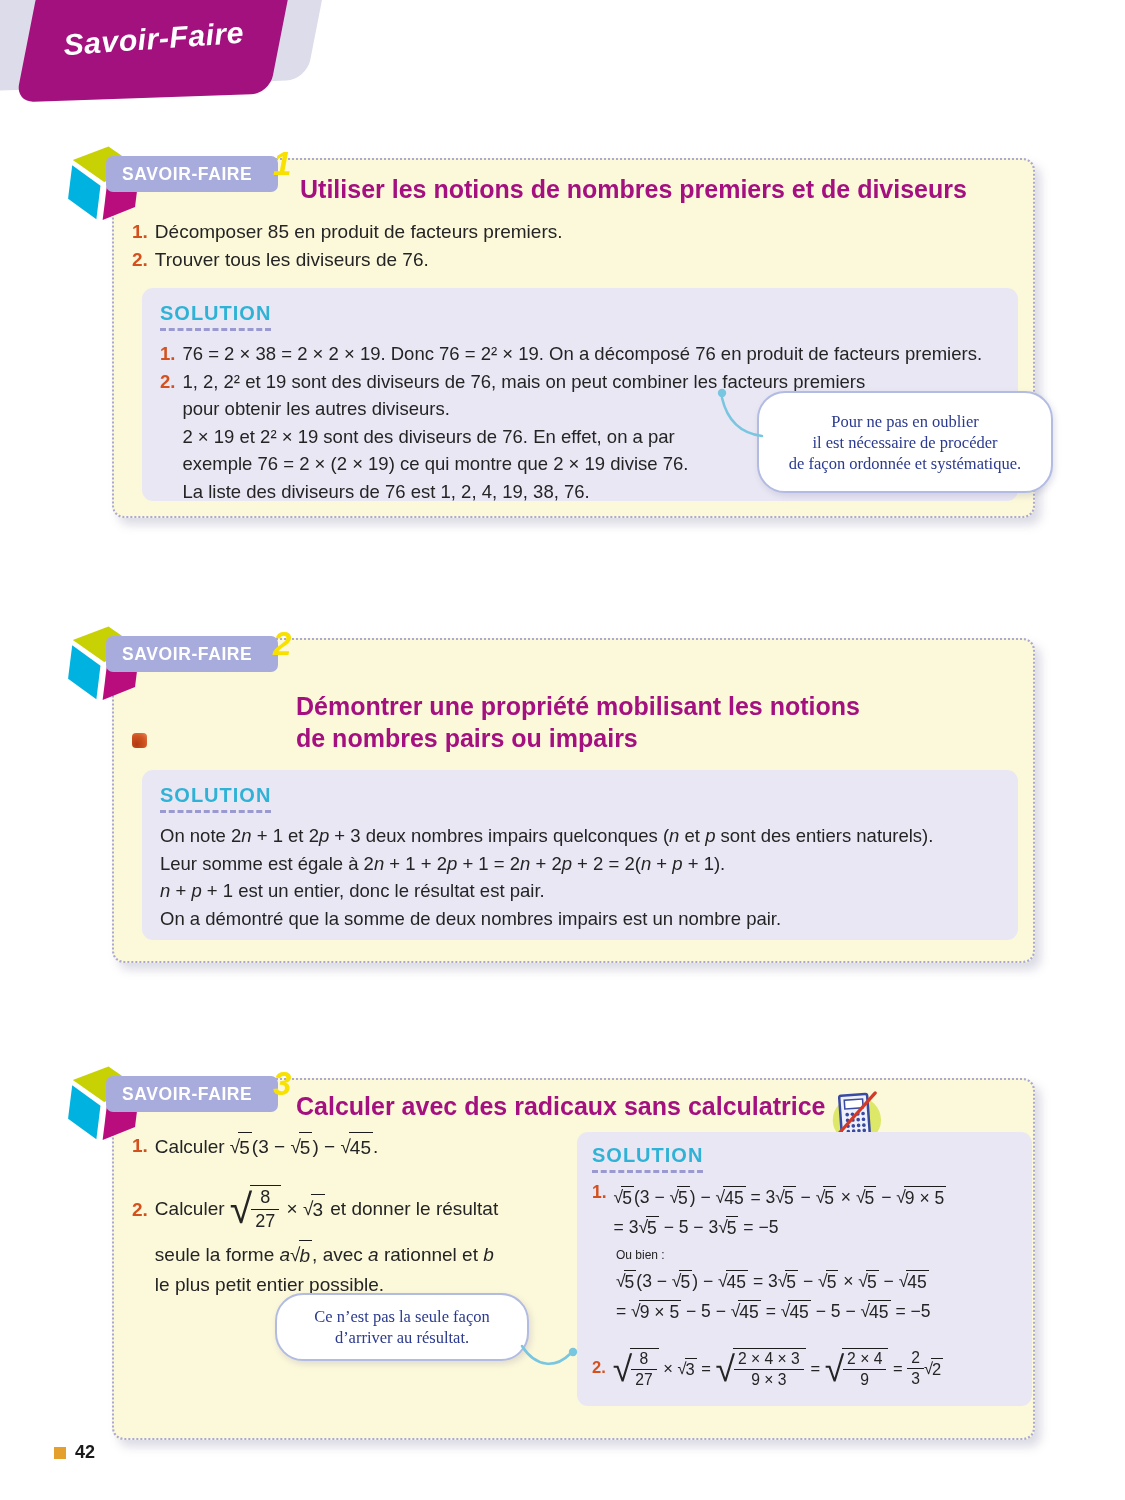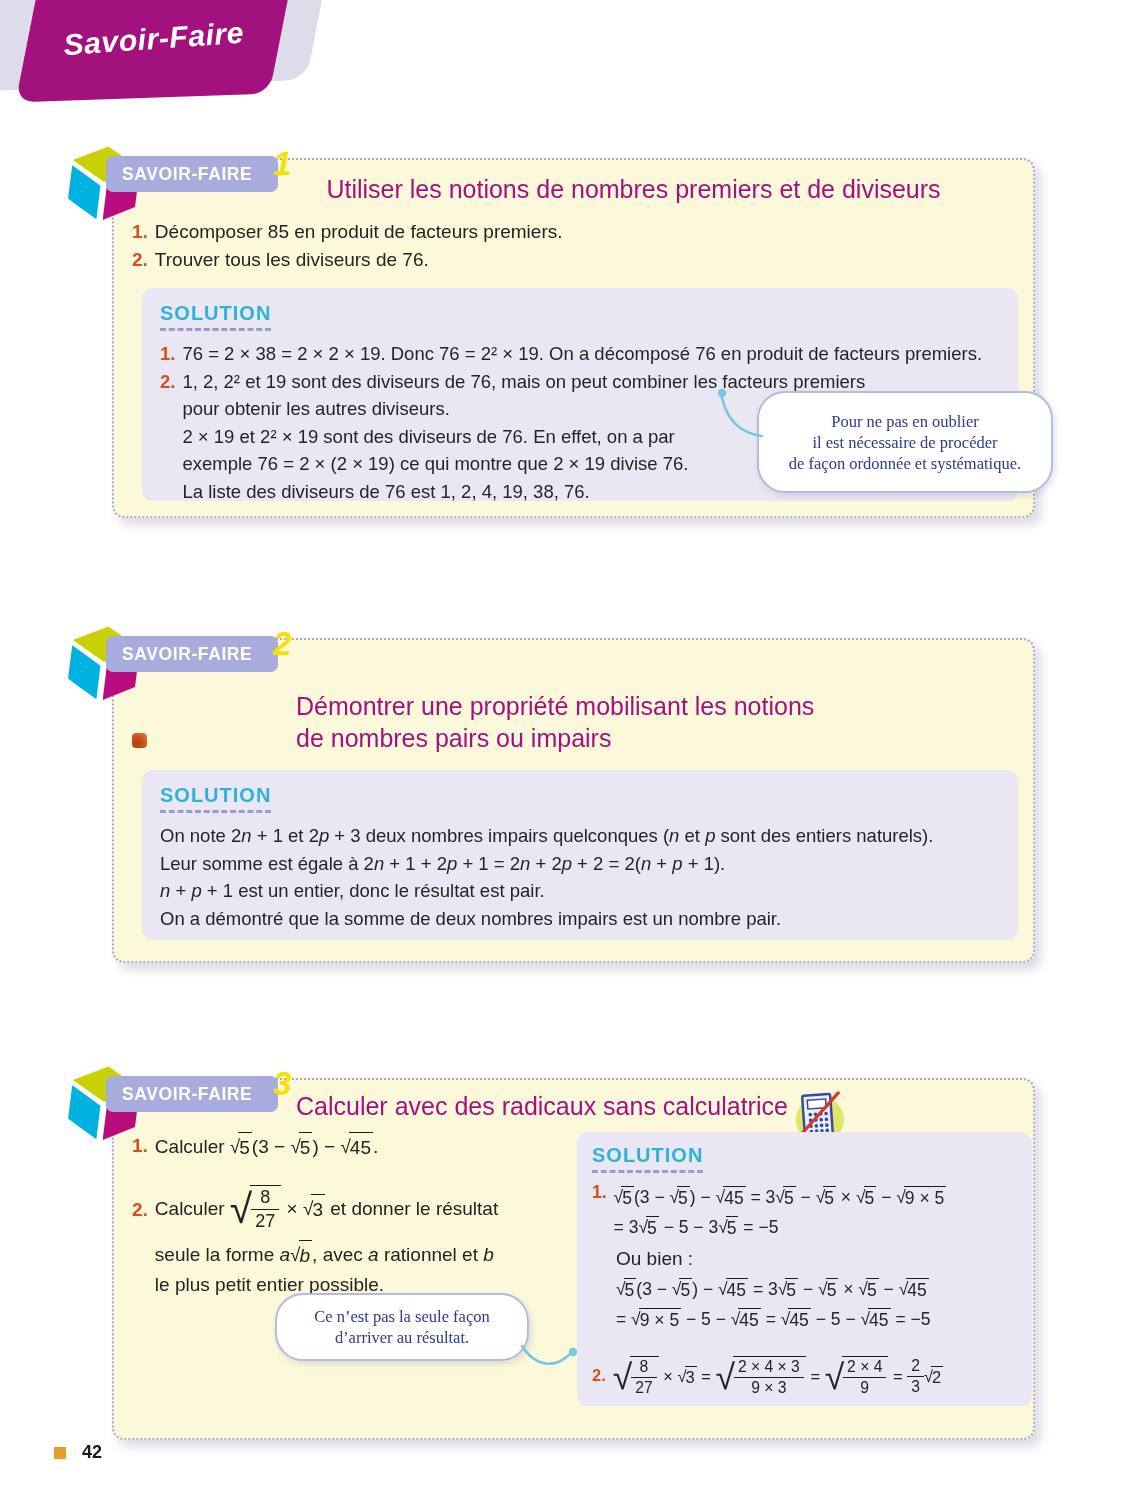--- a/index.html
+++ b/index.html
@@ -20,21 +20,21 @@
   .sf-box{position:absolute;left:112px;width:923px;background:#fcf8da;
           border:2px dotted #a9a8d6;border-radius:12px;
           box-shadow:6px 7px 10px rgba(140,140,170,0.30);box-sizing:border-box;}
   .cube{position:absolute;left:-48px;top:-16px;width:76px;height:78px;}
   .badge{position:absolute;left:-8px;top:-4px;height:36px;min-width:168px;
          background:#a7acdc;border-radius:7px;display:flex;align-items:center;
          padding:0 26px 0 16px;box-sizing:border-box;}
   .badge .blabel{color:#ffffff;font-weight:bold;font-size:17.5px;letter-spacing:0.6px;}
   .badge .bnum{position:absolute;right:-13px;top:-11px;color:#f8e100;
          font-weight:bold;font-style:italic;font-size:33px;}
-  .sf-title{color:#a4107f;font-weight:normal;font-size:25px;line-height:32px;}
+  .sf-title{color:#a4107f;font-weight:bold;font-size:25px;line-height:32px;}
   .t1{position:absolute;left:150px;right:30px;top:13px;text-align:center;}
   .t2{position:absolute;left:182px;top:10px;text-align:left;margin-top:40px;}
   .t3row{position:absolute;left:182px;top:10px;display:flex;align-items:flex-start;}
 
   .qcol{position:absolute;}
   .qrow{display:flex;align-items:flex-start;font-size:19px;line-height:27px;margin-bottom:1px;}
   .qnum{color:#d4511e;font-weight:bold;margin-right:7px;white-space:pre;}
   .bullet{width:15px;height:15px;border-radius:4px;margin:5px 9px 0 0;flex:none;
           background:radial-gradient(circle at 30% 75%, #b23a10 0%, #cf5420 55%, #e8855a 100%);}
 
@@ -58,21 +58,21 @@
   .mrow > span{white-space:pre;}
 
   
   .bubble{position:absolute;background:#ffffff;border:2px solid #b2bbe2;border-radius:28px;
           display:flex;flex-direction:column;align-items:center;justify-content:center;
           font-family:"Liberation Serif", serif;color:#2b3a8e;font-size:16.5px;line-height:21px;
           text-align:center;box-shadow:2px 3px 6px rgba(120,120,160,0.22);z-index:5;box-sizing:border-box;}
   .tip-arrow{position:absolute;z-index:6;}
 
   
-  .footer{position:absolute;left:54px;top:1442px;display:flex;align-items:center;gap:16px;}
+  .footer{position:absolute;left:54px;top:1442px;display:flex;align-items:center;gap:9px;}
   .footer .sq{width:12px;height:12px;background:#e5a02c;}
   .footer .pnum{font-weight:bold;font-size:18px;color:#1a1a1a;}
 </style>
 </head>
 <body>
 
 <div class="banner-wrap">
   <div class="banner-gray"></div>
   <div class="banner-magenta">
     <span>Savoir-Faire</span>
@@ -283,21 +283,21 @@
             <span>= 3</span>
             <span class="rt">√</span>
             <span class="ov">5</span>
             <span> − 5 − 3</span>
             <span class="rt">√</span>
             <span class="ov">5</span>
             <span> = −5</span>
           </div>
       </div>
     </div>
-    <div style="font-size:19px;margin:6px 0 4px 24px;">Ou bien :</div>
+    <div style="font-size:12px;margin:6px 0 4px 24px;">Ou bien :</div>
     <div class="mrow" style="font-size:17.5px;height:30px;margin-left:24px;">
         <span class="rt">√</span>
         <span class="ov">5</span>
         <span>(3 − </span>
         <span class="rt">√</span>
         <span class="ov">5</span>
         <span>) − </span>
         <span class="rt">√</span>
         <span class="ov">45</span>
         <span> = 3</span>

